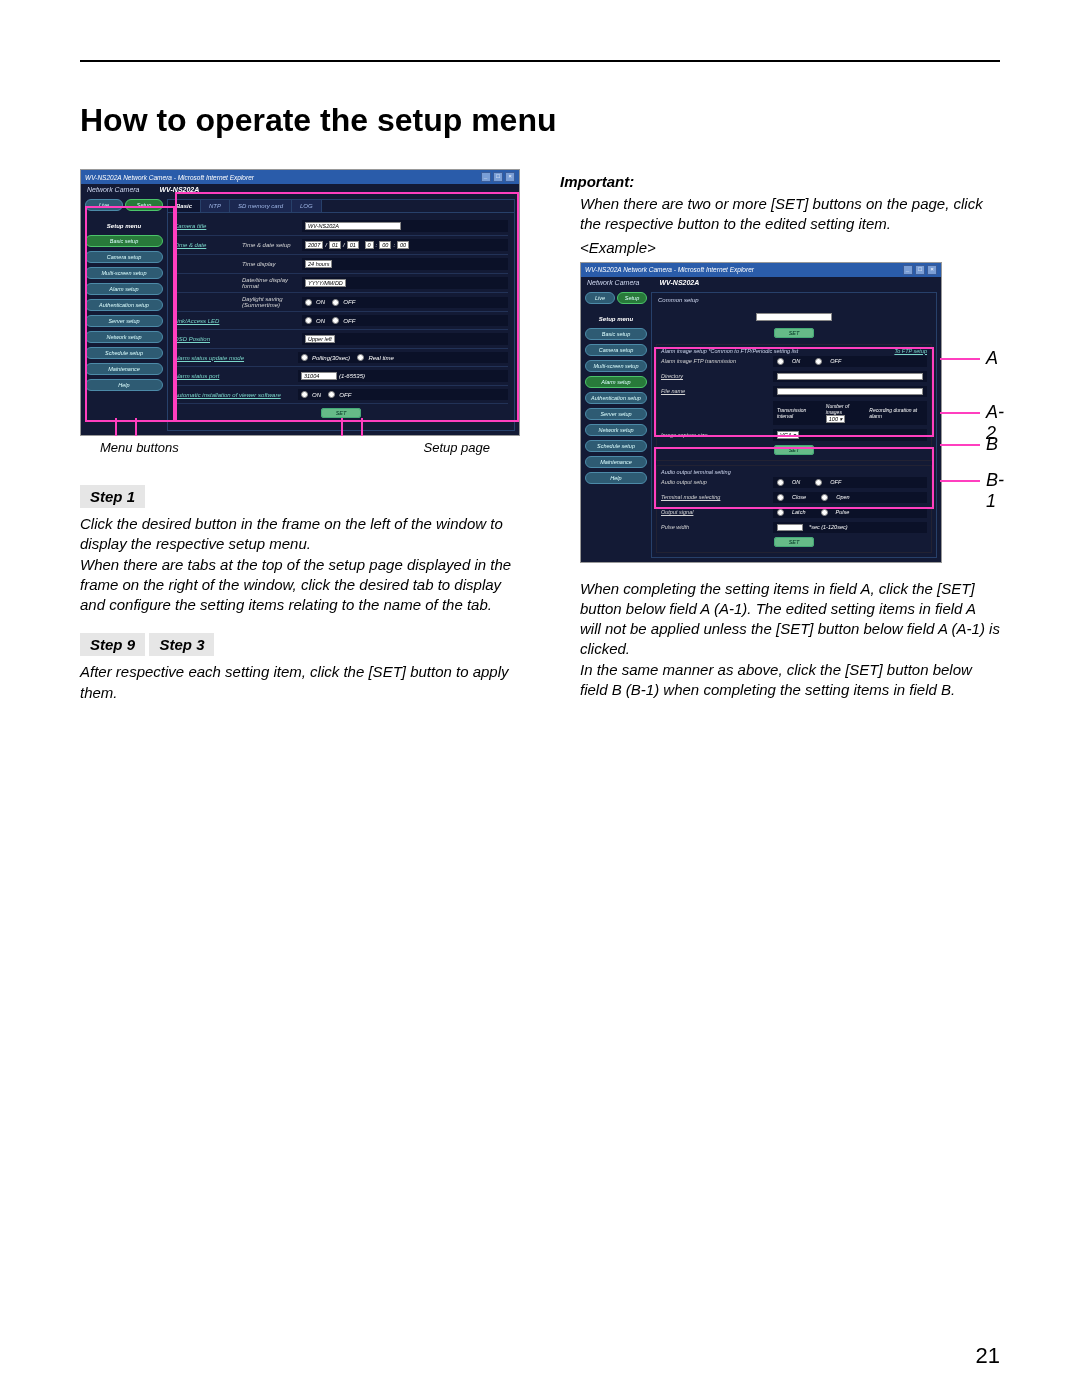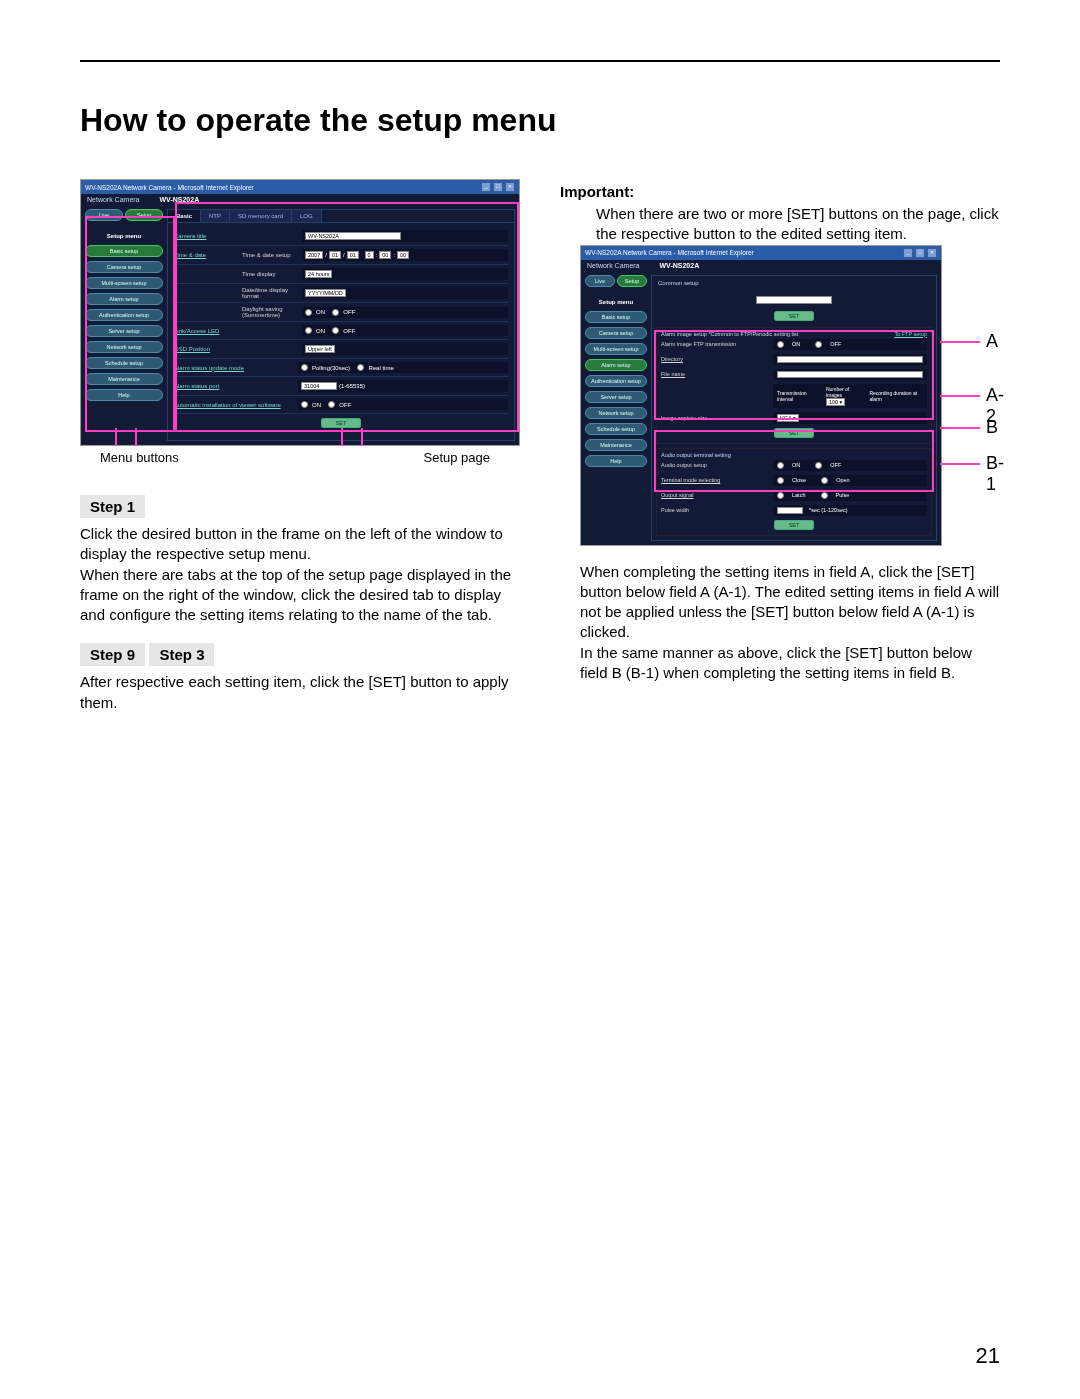--- a/index.html
+++ b/index.html
@@ -1,20 +1,20 @@
 <!DOCTYPE html>
 <html><head>
 <meta charset="utf-8">
 <style>
   body { margin:0; font-family: Arial, Helvetica, sans-serif; color:#000; background:#fff; }
   .page { width:1080px; height:1399px; position:relative; box-sizing:border-box; padding:60px 80px 50px 80px; }
   .hr-top { border-top:2px solid #000; margin-bottom:40px; }
-  h1 { font-size:32px; font-weight:bold; margin:0 0 40px 0; }
+  h1 { font-size:32px; font-weight:bold; margin:0 0 30px 0; }
   .columns { display:flex; gap:40px; }
-  .col { flex:1; min-width:0; }
+  .col { flex:1; min-width:0;font-style:italic; }
   .screenshot-wrap { margin-bottom:12px; }
 
   
   .scr1 { background:#f2f2f2; border:1px solid #999; font-size:6px; position:relative; }
   .scr1-title { background:#2a5caa; color:#fff; padding:2px 4px; font-size:6.5px; display:flex; justify-content:space-between; align-items:center;}
   .wbtn { display:inline-flex; gap:2px; }
   .wbtn span{ width:8px; height:8px; background:#7a9ed6; border:1px solid #3a5c99; display:inline-block; font-size:6px; line-height:6px; text-align:center; color:#fff;}
   .scr-body { background:#131a35; color:#fff; padding:4px; display:flex; gap:4px; min-height:230px; }
   .model-row { background:#131a35; color:#fff; font-size:7px; padding:2px 6px; display:flex; gap:20px; }
   .model-row .model-l { color:#cfd8f0; }
@@ -223,21 +223,22 @@
 When there are tabs at the top of the setup page displayed in the frame on the right of the window, click the desired tab to display and configure the setting items relating to the name of the tab.</div>
 
       <div class="step">Step 9</div>
 
       <div class="step">Step 3</div>
       <div class="body-text">After respective each setting item, click the [SET] button to apply them.</div>
     </div>
 
     <div class="col">
       <div class="important">Important:</div>
-      <div class="body-text" style="margin-left:36px;">When there are two or more [SET] buttons on the page, click the respective button to the edited setting item.</div>
+      <div class="body-text" style="margin-left:20px;">When there are two or more [SET] buttons on the page, click the respective button to the edited setting item.</div>
+      <div class="example-label" style="margin-left:20px; margin-top:4px;">&lt;Example&gt;</div>
 
       <div style="position:relative; margin-left:20px; margin-bottom:16px;">
         <div class="scr2" style="width:360px;">
           <div class="scr1-title">
             <span>WV-NS202A Network Camera - Microsoft Internet Explorer</span>
             <span class="wbtn">
                 <span>_</span>
                 <span>□</span>
                 <span>×</span>
               </span>

